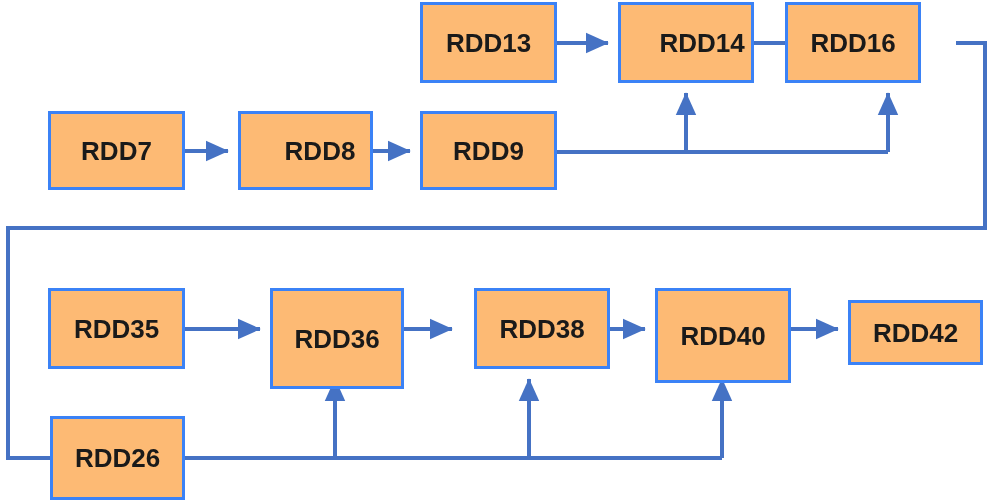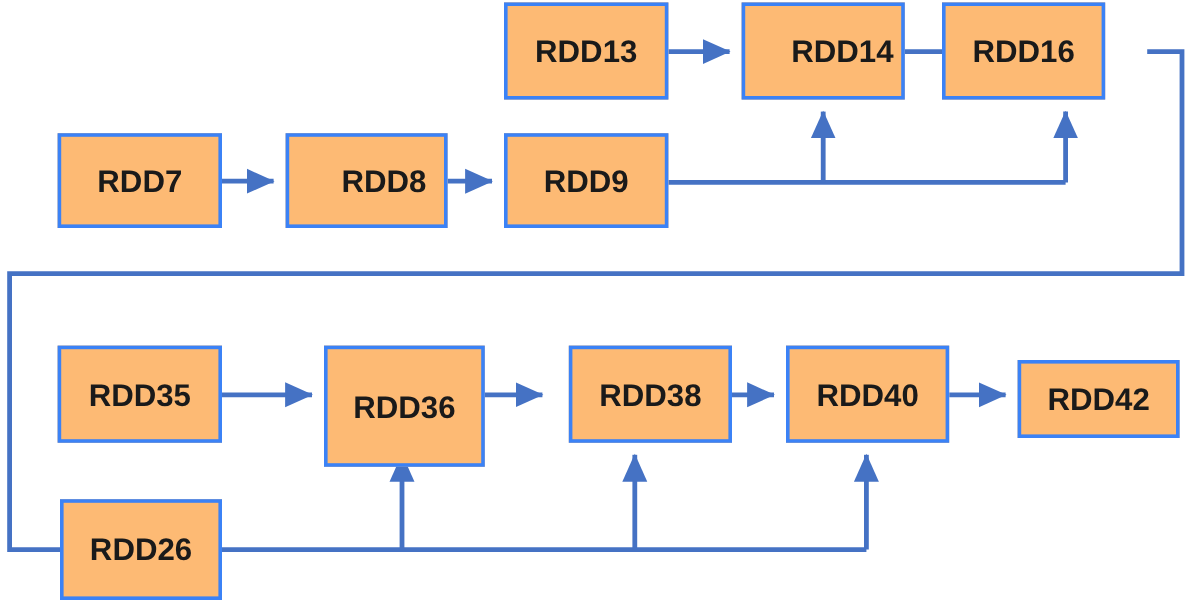--- a/index.html
+++ b/index.html
@@ -123,21 +123,21 @@
     </div>
 
     <div class="node" style="left:270px; top:288px; width:134px; height:101px;">
       <span class="node-label">RDD36</span>
     </div>
 
     <div class="node" style="left:462px; top:288px; width:136px; height:81px;margin-left:12px;">
       <span class="node-label">RDD38</span>
     </div>
 
-    <div class="node" style="left:655px; top:288px; width:136px; height:81px;">
+    <div class="node" style="left:655px; top:288px; width:136px; height:95px;">
       <span class="node-label">RDD40</span>
     </div>
 
     <div class="node" style="left:848px; top:300px; width:135px; height:65px;">
       <span class="node-label">RDD42</span>
     </div>
 
     <div class="node" style="left:50px; top:416px; width:135px; height:84px;align-items:center;">
       <span class="node-label">RDD26</span>
     </div>

